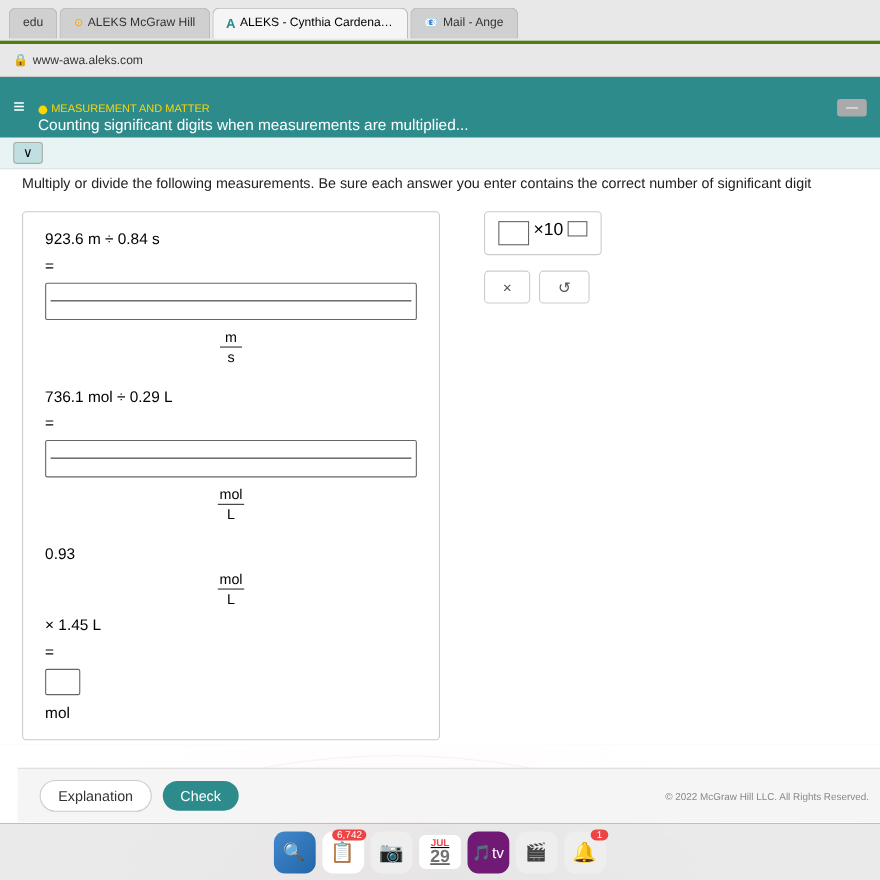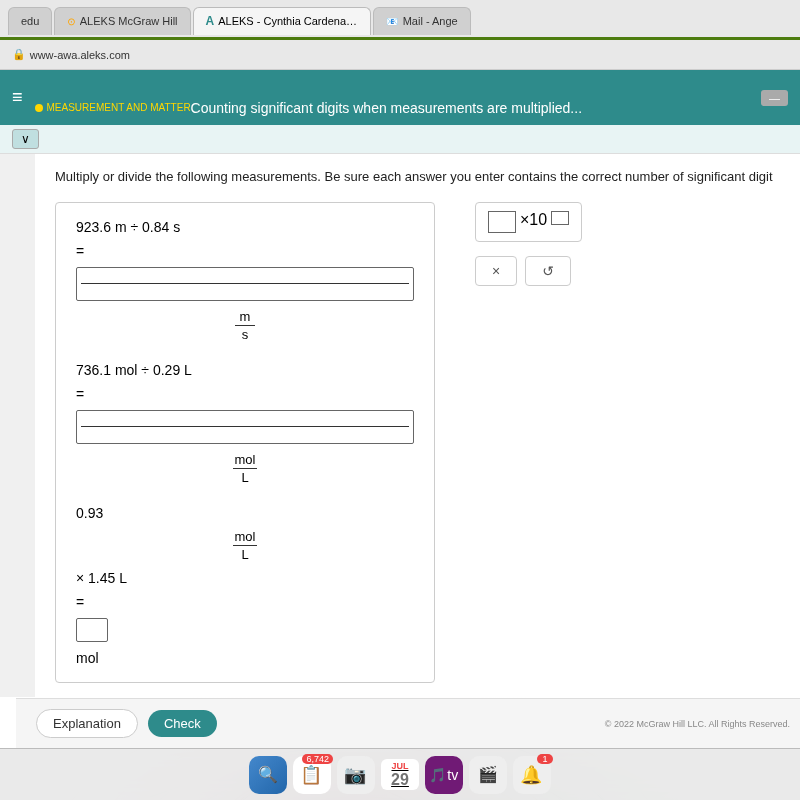--- a/index.html
+++ b/index.html
@@ -77,21 +77,21 @@
     }
 
     .hamburger {
       font-size: 18px;
       margin-right: 12px;
       cursor: pointer;
     }
 
     .header-text {
       display: flex;
-      flex-direction: row;
+      flex-direction: column;
       margin-top: 20px;
     }
 
     .header-category {
       font-size: 10px;
       color: #ffd700;
       display: flex;
       align-items: center;
       gap: 4px;
     }
@@ -133,24 +133,23 @@
       border: 1px solid #aaa;
       border-radius: 3px;
       padding: 2px 8px;
       cursor: pointer;
       font-size: 12px;
     }
 
     
     .main-content {
       background: white;
-      padding: 14px 20px;
+      padding: 4px 20px;
       position: relative;
       min-height: 500px;
-      margin-left: 35px;
     }
 
     .instructions {
       font-size: 13px;
       color: #222;
       margin-bottom: 16px;
       line-height: 1.4;
     }
 
     

